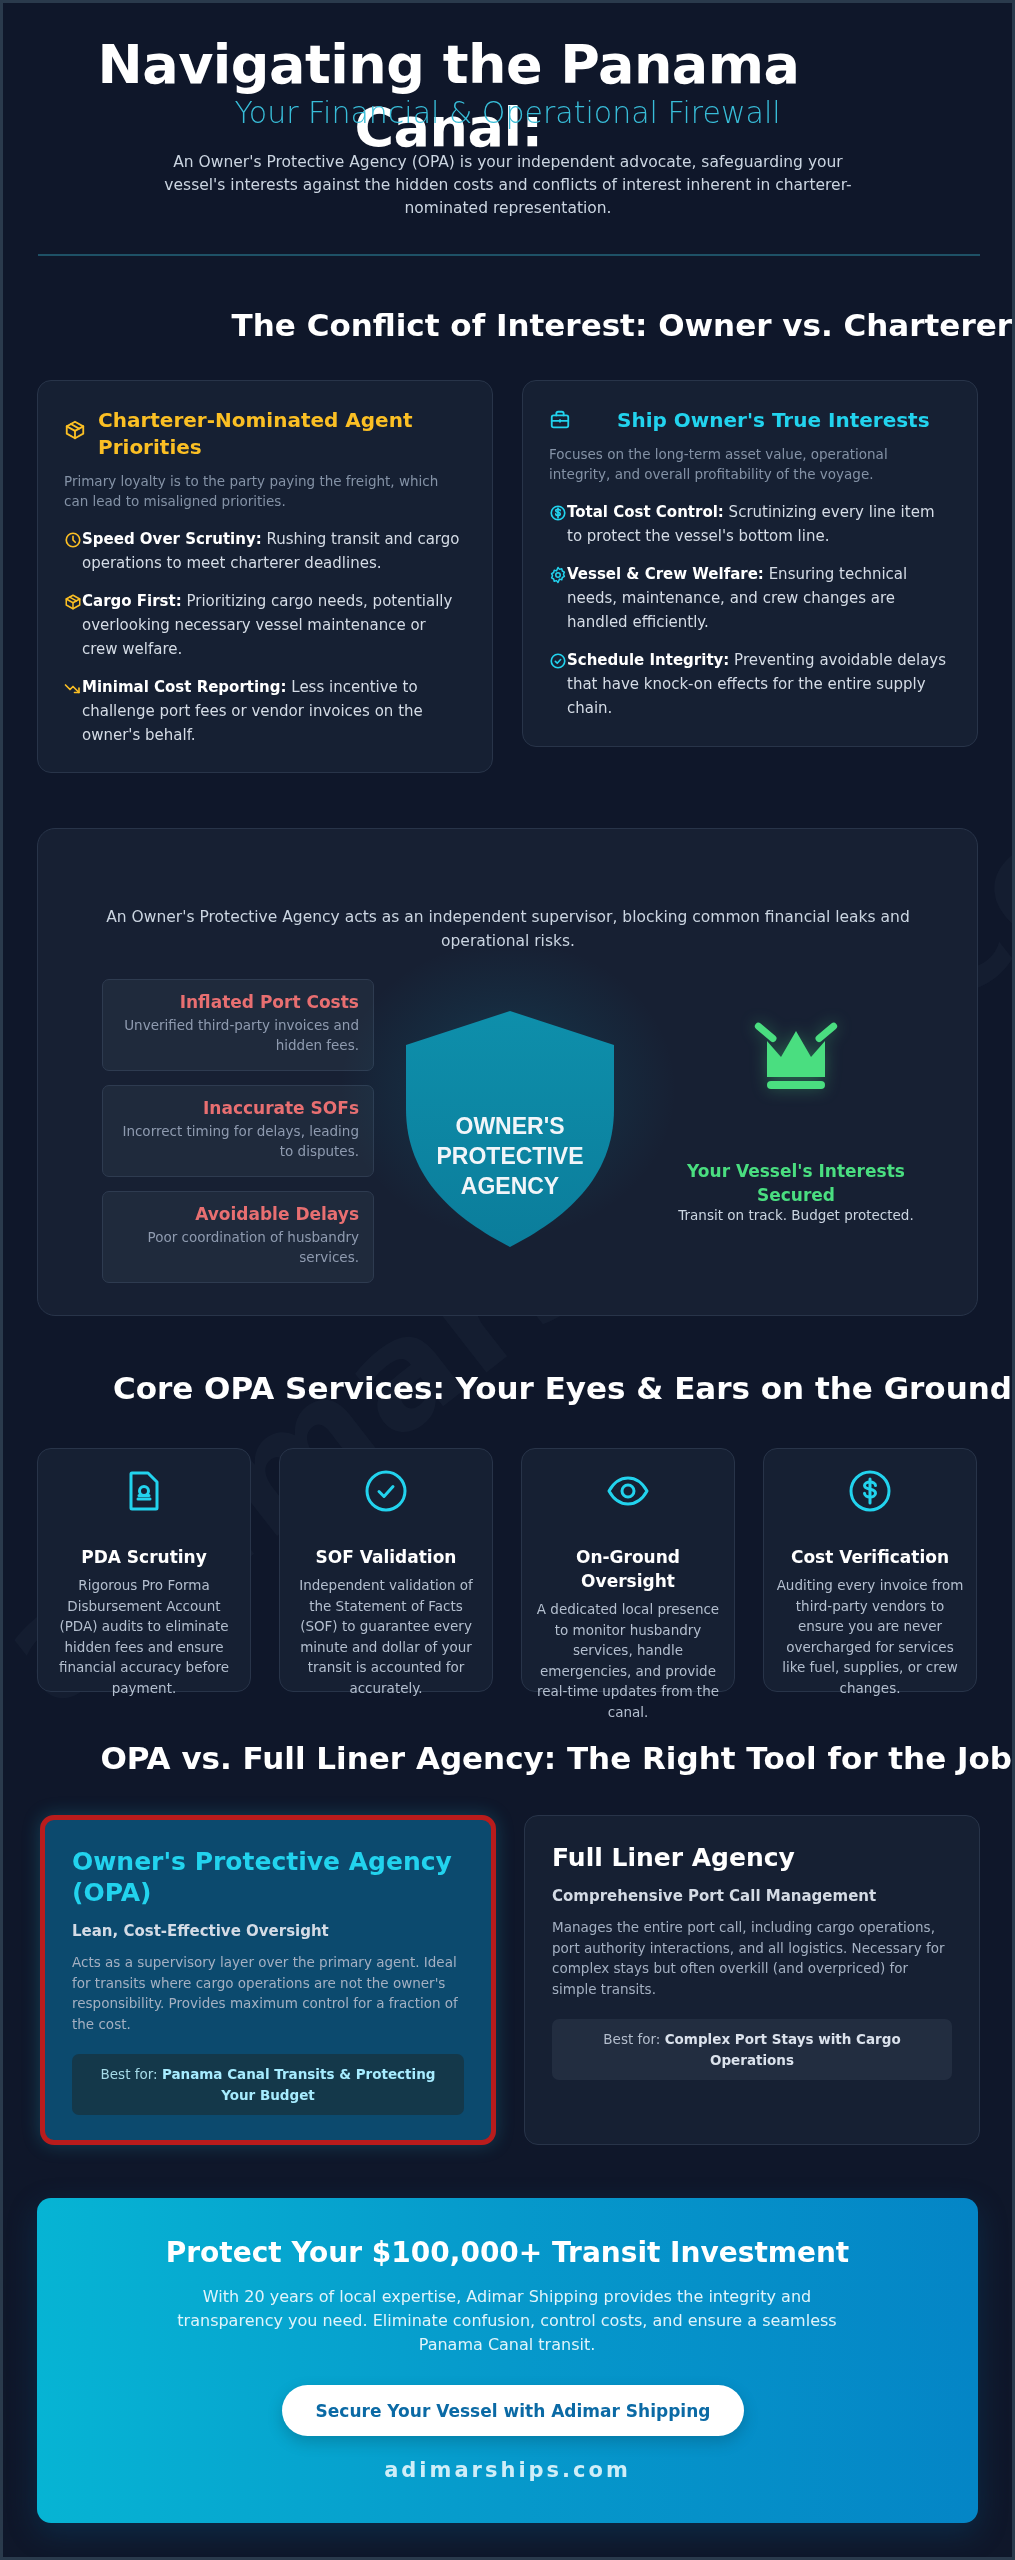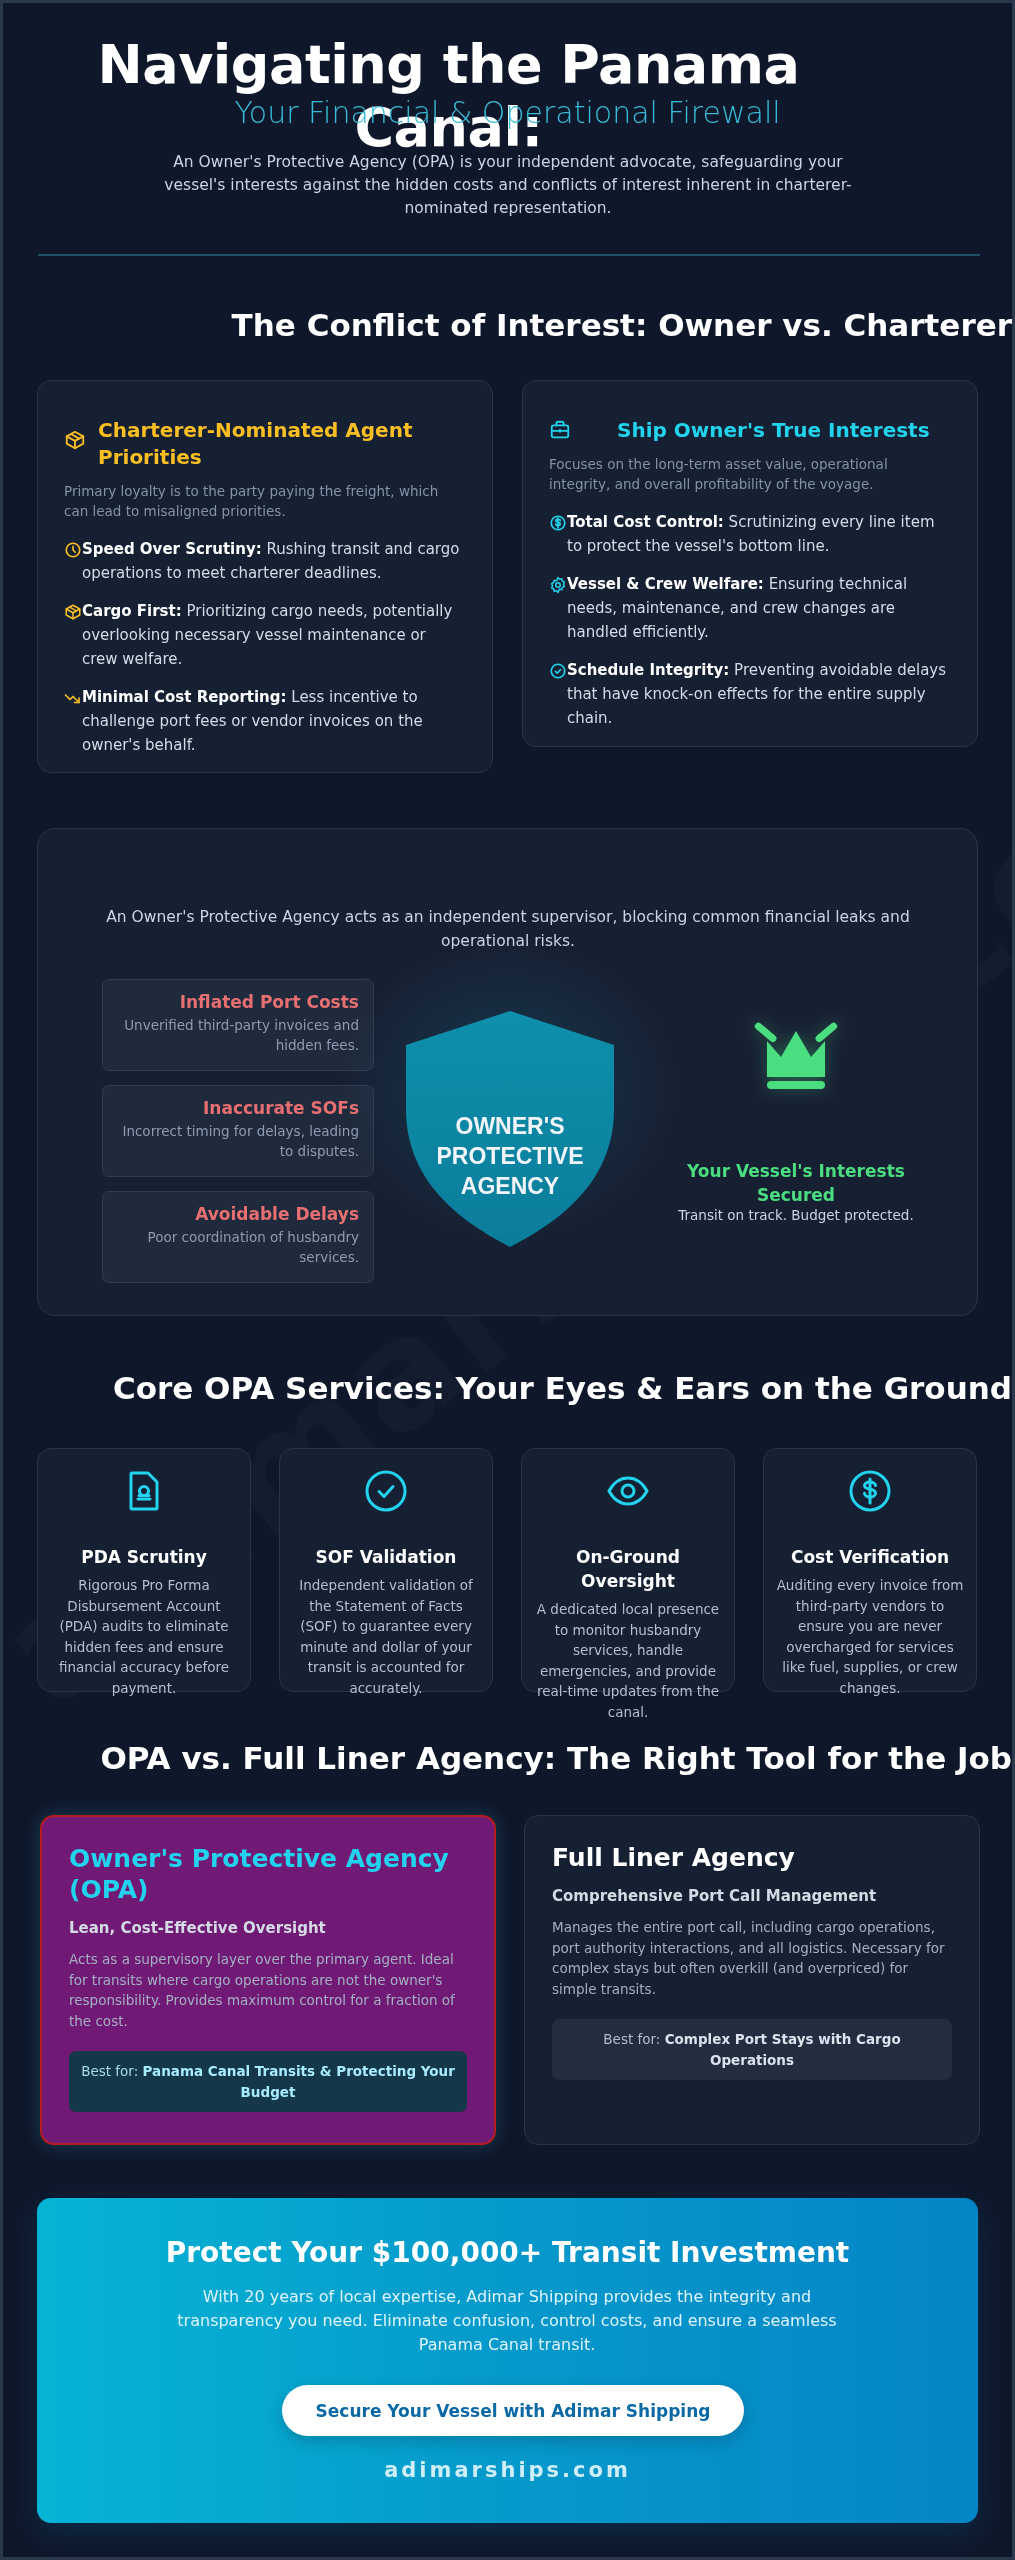--- a/index.html
+++ b/index.html
@@ -21,21 +21,21 @@
     .h-title { left: 0; top: 30px; width: 891px; font-size: 54px; font-weight: bold; color: #fff; text-align: center; letter-spacing: -0.5px; }
     .h-sub { left: 0; top: 92px; width: 1009px; font-size: 30px; color: #38bdd8; text-align: center; font-weight: 300; }
     .h-desc { left: 140px; top: 148px; width: 730px; font-size: 15.5px; color: #cbd5e1; text-align: center; line-height: 23px; }
     .h-rule { left: 35px; top: 251px; width: 942px; height: 2px; background: #1e5166; }
 
     .sec-title { left: 0; width: 1009px; font-size: 31px; font-weight: bold; color: #fff; text-align: right; }
 
     .card { background: #162033; border: 1px solid #283449; border-radius: 14px; }
 
     
-    .conf-card { top: 377px; width: 456px; padding: 36px 26px; }
+    .conf-card { top: 377px; width: 456px; padding: 26px 26px; }
     .conf-left { left: 34px; height: 393px; }
     .conf-right { left: 519px; height: 367px; }
     .conf-head { display: flex; align-items: flex-start; gap: 12px; font-size: 20px; font-weight: bold; line-height: 27px; }
     .conf-head .ico { width: 22px; height: 22px; margin-top: 12px; flex: none; }
     .conf-right .conf-head .ico { margin-top: 2px; }
     .conf-desc { font-size: 13.5px; color: #8492a6; line-height: 20px; margin-top: 10px; }
     .conf-list { margin-top: 16px; }
     .conf-item { display: flex; margin-bottom: 14px; font-size: 15px; line-height: 24px; color: #d5dce6; }
     .conf-item .ico { width: 18px; height: 18px; flex: none; margin-top: 4px; }
     .conf-item b { color: #fff; }
@@ -55,21 +55,21 @@
     .secured-d { left: 620px; top: 378px; width: 276px; font-size: 13.5px; color: #cbd5e1; text-align: center; }
 
     
     .svc { top: 1445px; width: 214px; height: 244px; padding: 20px 12px; text-align: center; }
     .svc .ico { width: 44px; height: 44px; margin: 0 auto; display: block; }
     .svc-t { font-size: 17px; font-weight: bold; color: #fff; margin-top: 32px; line-height: 24px; }
     .svc-d { font-size: 13.5px; color: #b4bfcf; line-height: 20.5px; margin-top: 6px; }
 
     
     .cmp { top: 1812px; width: 456px; height: 330px; padding: 26px 27px; }
-    .cmp-opa { left: 37px; border: 2px solid #b91c1c; box-shadow: 0 0 18px rgba(34,184,214,0.25); background: #701a75; }
+    .cmp-opa { left: 37px; border: 5px solid #b91c1c; box-shadow: 0 0 18px rgba(34,184,214,0.25); background: #0c4a6e; }
     .cmp-liner { left: 521px; }
     .cmp-title { font-size: 25px; font-weight: bold; line-height: 31px; }
     .cmp-sub { font-size: 15px; font-weight: bold; color: #d4dbe5; margin-top: 14px; }
     .cmp-desc { font-size: 13.5px; color: #a4b0c2; line-height: 20.5px; margin-top: 12px; }
     .best { margin-top: 20px; border-radius: 7px; padding: 10px 12px; text-align: center; font-size: 13.5px; line-height: 20.5px; }
     .best-opa { background: #14384a; color: #a5dbe8; }
     .best-opa b { color: #a7ecff; }
     .best-liner { background: #222d40; color: #b3bdcc; }
     .best-liner b { color: #dbe2ec; }
 

